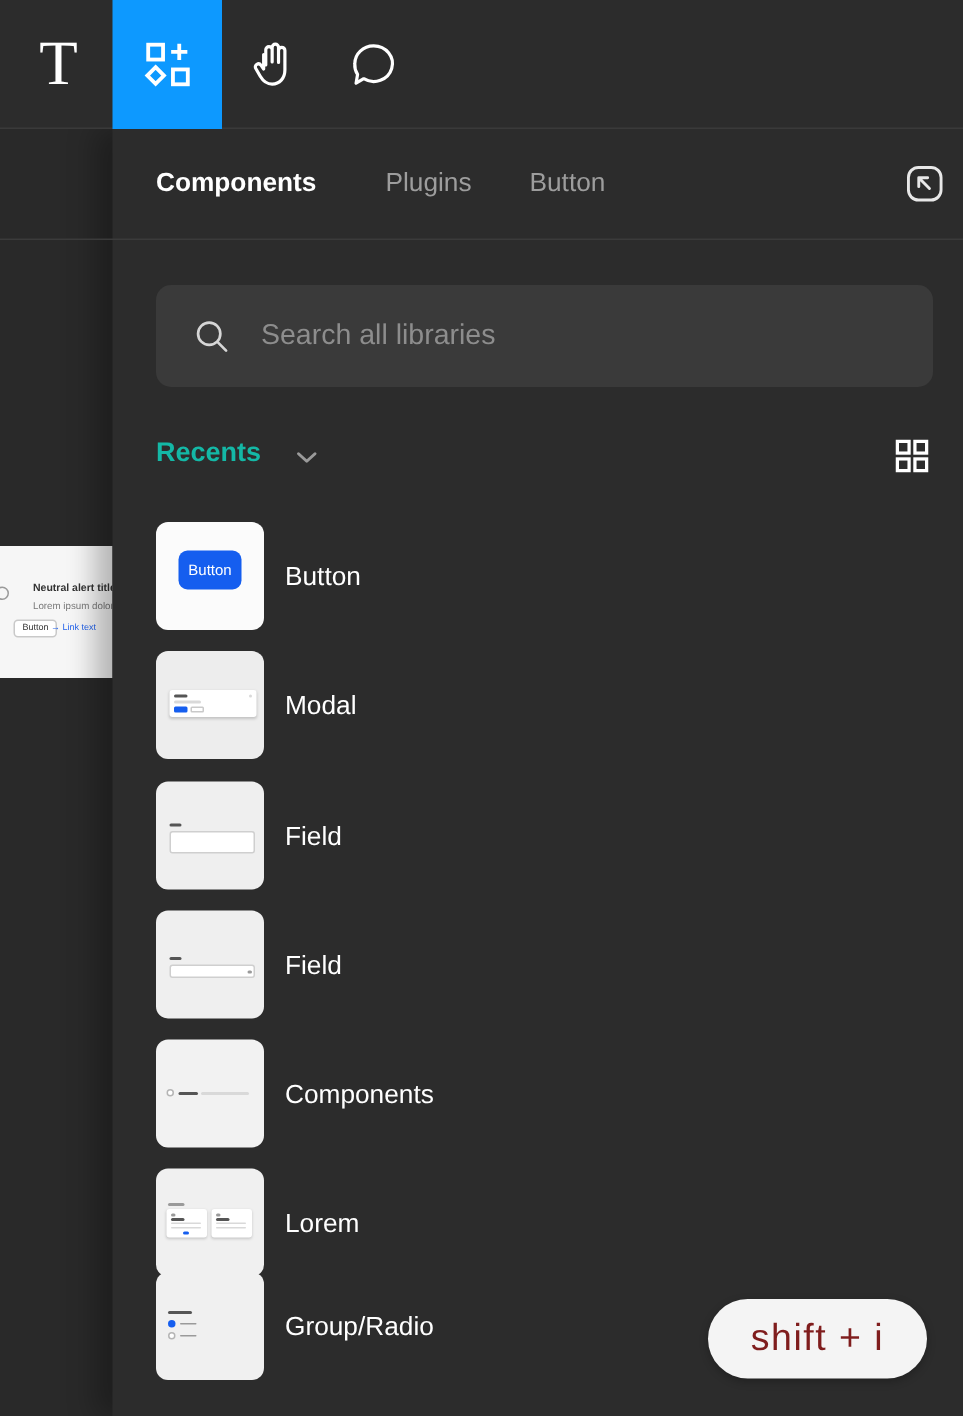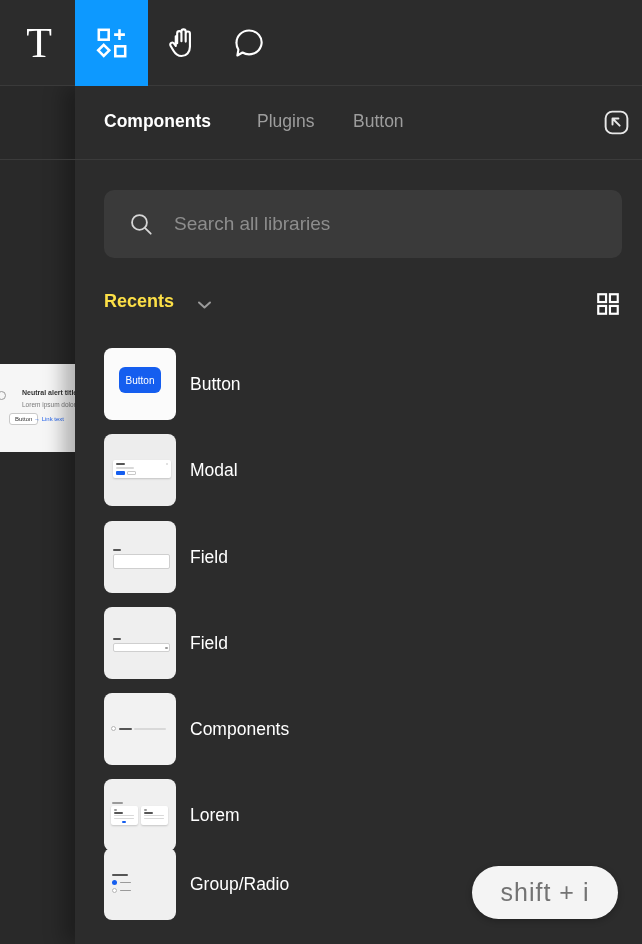--- a/index.html
+++ b/index.html
@@ -39,21 +39,21 @@
   .tab { position:absolute; top:111px; font-size:17.5px; color:#9d9d9d; cursor:default; z-index:25; }
   .tab.active { color:#ffffff; font-weight:bold; }
   .tab-components { left:104px; } .tab-plugins { left:257px;text-align:center; } .tab-widgets { left:353px; }
   .popout { left:602px; top:108px; width:29px; height:29px; z-index:25; }
 
   .searchbar { left:104px; top:190px; width:518px; height:68px; background:#3a3a3a; border-radius:10px; z-index:25;
                display:flex; align-items:center; }
   .searchbar .mag { margin-left:24px; }
   .search-ph { margin-left:19px; font-size:19px; color:#8d8d8d; }
 
-  .recents-title { left:104px; top:291px; font-size:18px; font-weight:bold; color:#fde047; z-index:25; }
+  .recents-title { left:104px; top:291px; font-size:18px; font-weight:bold; color:#14b8a6; z-index:25; }
   .recents-chevron { left:196px; top:299px; z-index:25; }
   .gridview { left:595px; top:291px; width:26px; height:26px; z-index:25; }
 
   
   .row { position:absolute; left:104px; width:520px; height:72px; z-index:25; }
   .thumb { position:absolute; left:0; top:0; width:72px; height:72px; border-radius:8px; overflow:hidden; }
   .row-label { position:absolute; left:86px; top:0; height:72px; display:flex; align-items:center;
                font-size:17.5px; color:#ffffff; }
 
   
@@ -66,21 +66,21 @@
   .mini-radio { position:absolute; width:5px; height:5px; border-radius:50%; }
   .mini-radio.sel { background:#155eef; }
   .mini-radio.unsel { background:#fff; border:1px solid #b5b5b5; }
   .mini-bluebtn { position:absolute; background:#155eef; border-radius:1px; }
   .mini-ghostbtn { position:absolute; background:#fff; border:1px solid #c9c9c9; border-radius:1px; }
 
   
   .hint-pill { left:472px; top:866px; width:146px; height:53px; background:#f4f4f4; border-radius:27px;
                display:flex; align-items:center; justify-content:center; z-index:40;
                box-shadow:0 2px 6px rgba(0,0,0,.25); }
-  .hint-pill span { font-size:25px; color:#737373; font-weight:500; letter-spacing:1px; }
+  .hint-pill span { font-size:25px; color:#7f1d1d; font-weight:500; letter-spacing:1px; }
 
   svg { display:block; }
 </style>
 </head>
 <body>
 
 <div class="abs toolbar">
   <div class="toolbtn text">
     <span class="t-glyph">T</span>
   </div>

